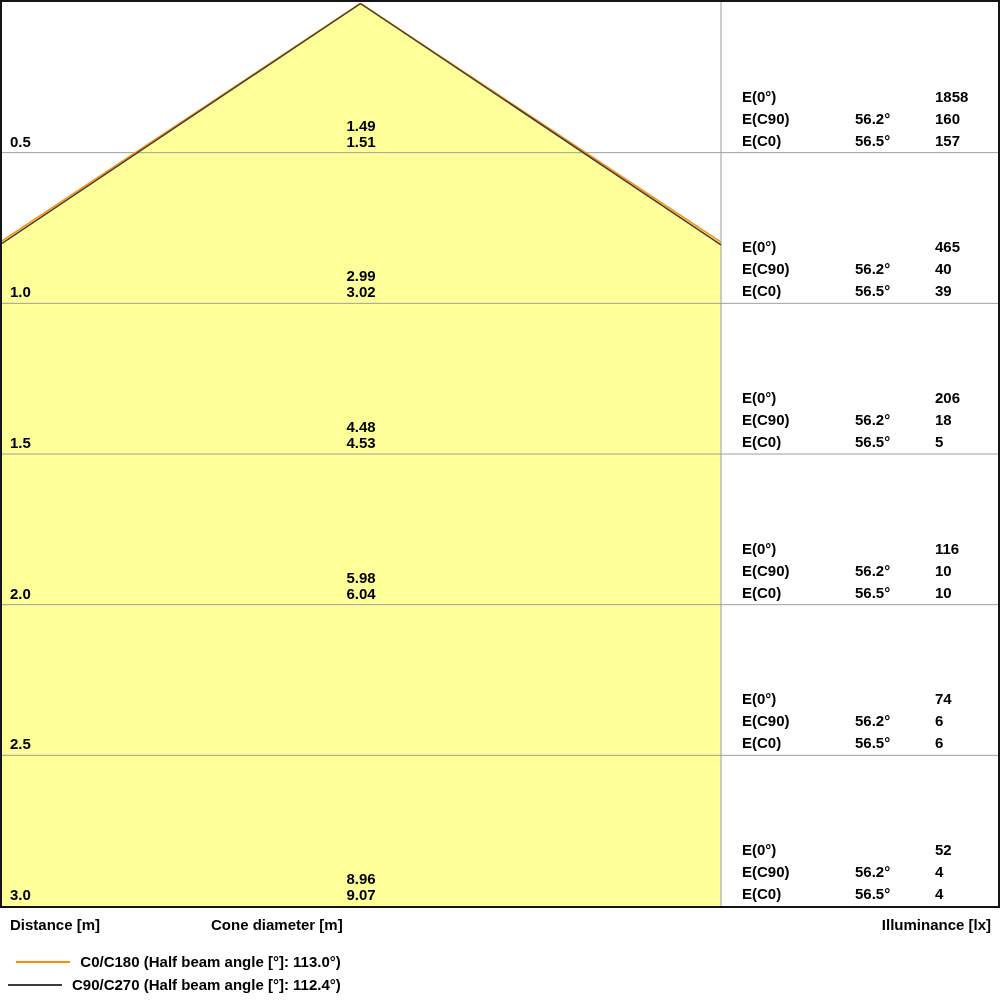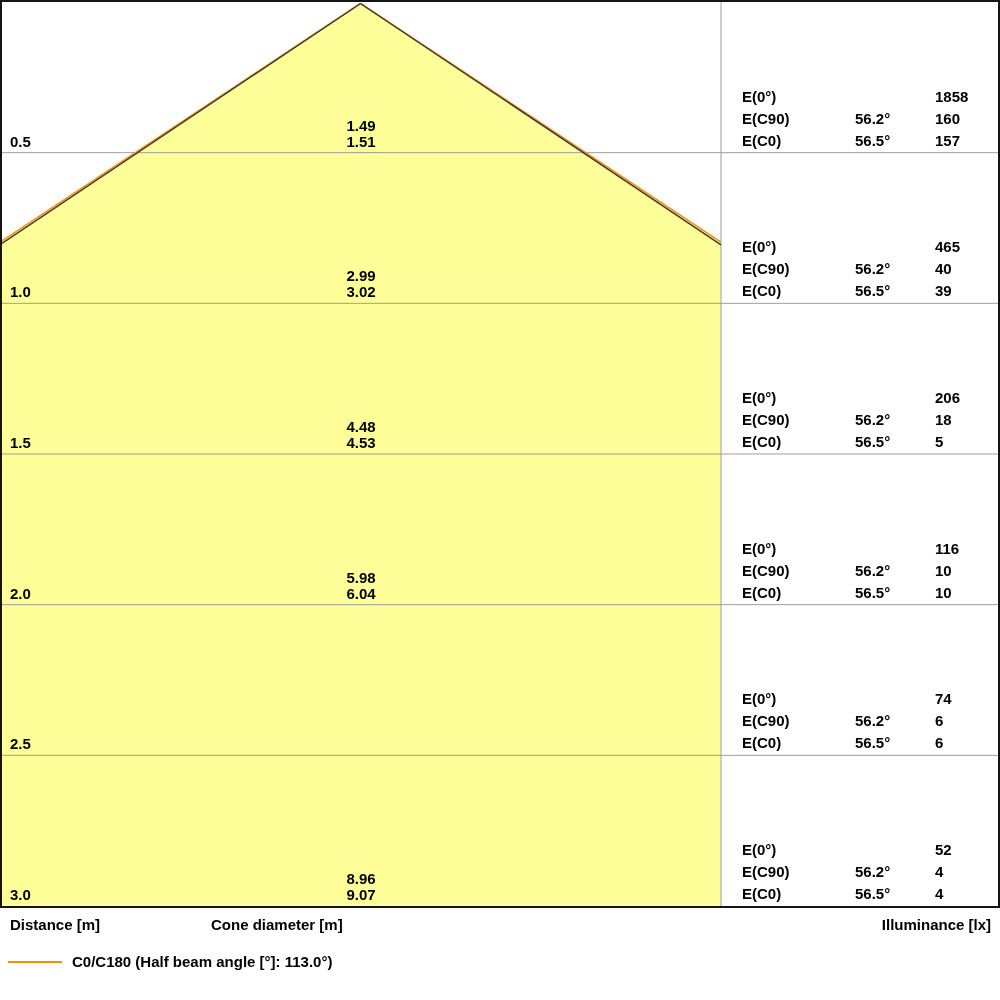--- a/index.html
+++ b/index.html
@@ -195,15 +195,19 @@
     <span class="ax-dist">Distance [m]</span>
     <span class="ax-cone">Cone diameter [m]</span>
     <span class="ax-ill">Illuminance [lx]</span>
   </div>
 
   <div class="legend">
     <div class="legend-item">
       <span class="swatch" style="border-top-color: rgb(255, 140, 0);"></span>
       <span class="legend-label">C0/C180 (Half beam angle [°]: 113.0°)</span>
     </div>
+    <div class="legend-item">
+      <span class="swatch" style="border-top-color: rgb(60, 60, 60);"></span>
+      <span class="legend-label">C90/C270 (Half beam angle [°]: 112.4°)</span>
+    </div>
   </div>
 
 </div>
 
 </body></html>

